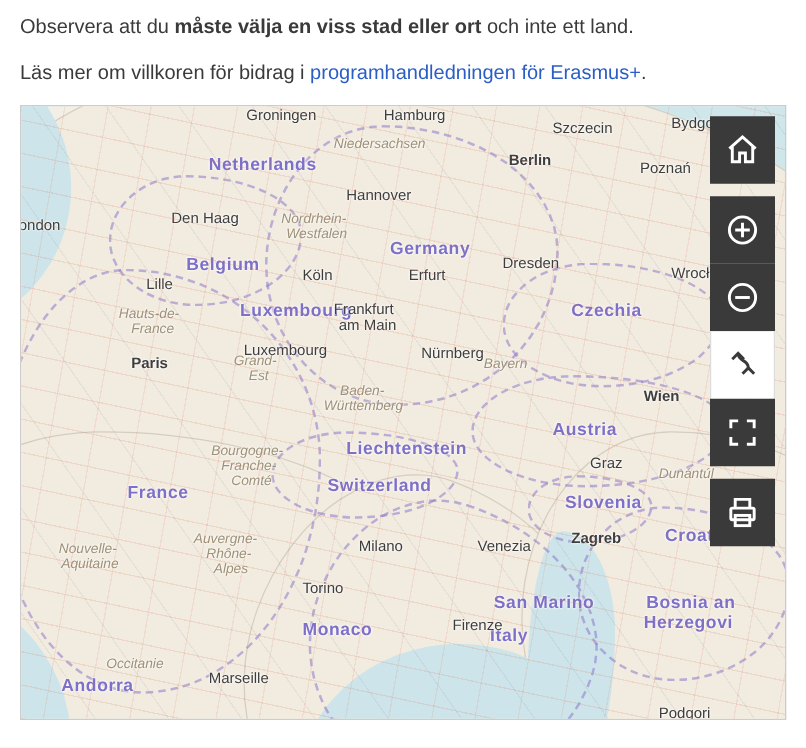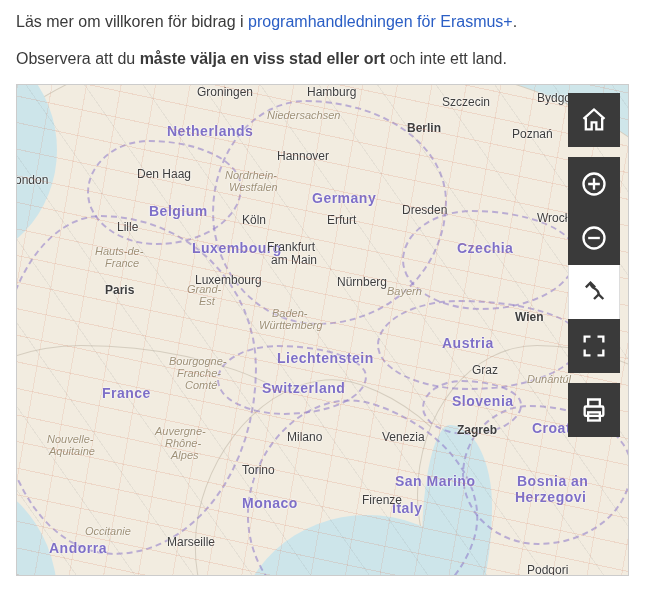--- a/index.html
+++ b/index.html
@@ -93,24 +93,24 @@
   .ctrl.light { background: #fff; color: #3a3a3a; border-left: 1px solid #ddd; border-right: 1px solid #ddd; }
   .ctrl.gap { height: 10px; background: transparent; pointer-events: none; }
   .ctrl svg { width: 28px; height: 28px; }
 
 </style>
 </head>
 <body>
 
 <div class="intro">
   <p>
-    <span>Läs mer om villkoren för bidrag i </span><a href="#">programhandledningen för Erasmus+</a><span>.</span>
+    <span>Observera att du </span><b>måste välja en viss stad eller ort</b><span> och inte ett land.</span>
   </p>
   <p>
-    <span>Observera att du </span><b>måste välja en viss stad eller ort</b><span> och inte ett land.</span>
+    <span>Läs mer om villkoren för bidrag i </span><a href="#">programhandledningen för Erasmus+</a><span>.</span>
   </p>
 </div>
 
 <div class="map-wrap">
   <div class="map-canvas">
 
     <div class="land" style="left:-80px; top:-40px; width:760px; height:430px;"></div>
     <div class="land" style="left:-120px; top:260px; width:460px; height:320px;"></div>
     <div class="land" style="left:180px; top:300px; width:280px; height:300px; transform:rotate(20deg);"></div>
     <div class="land" style="left:400px; top:260px; width:300px; height:300px;"></div>

